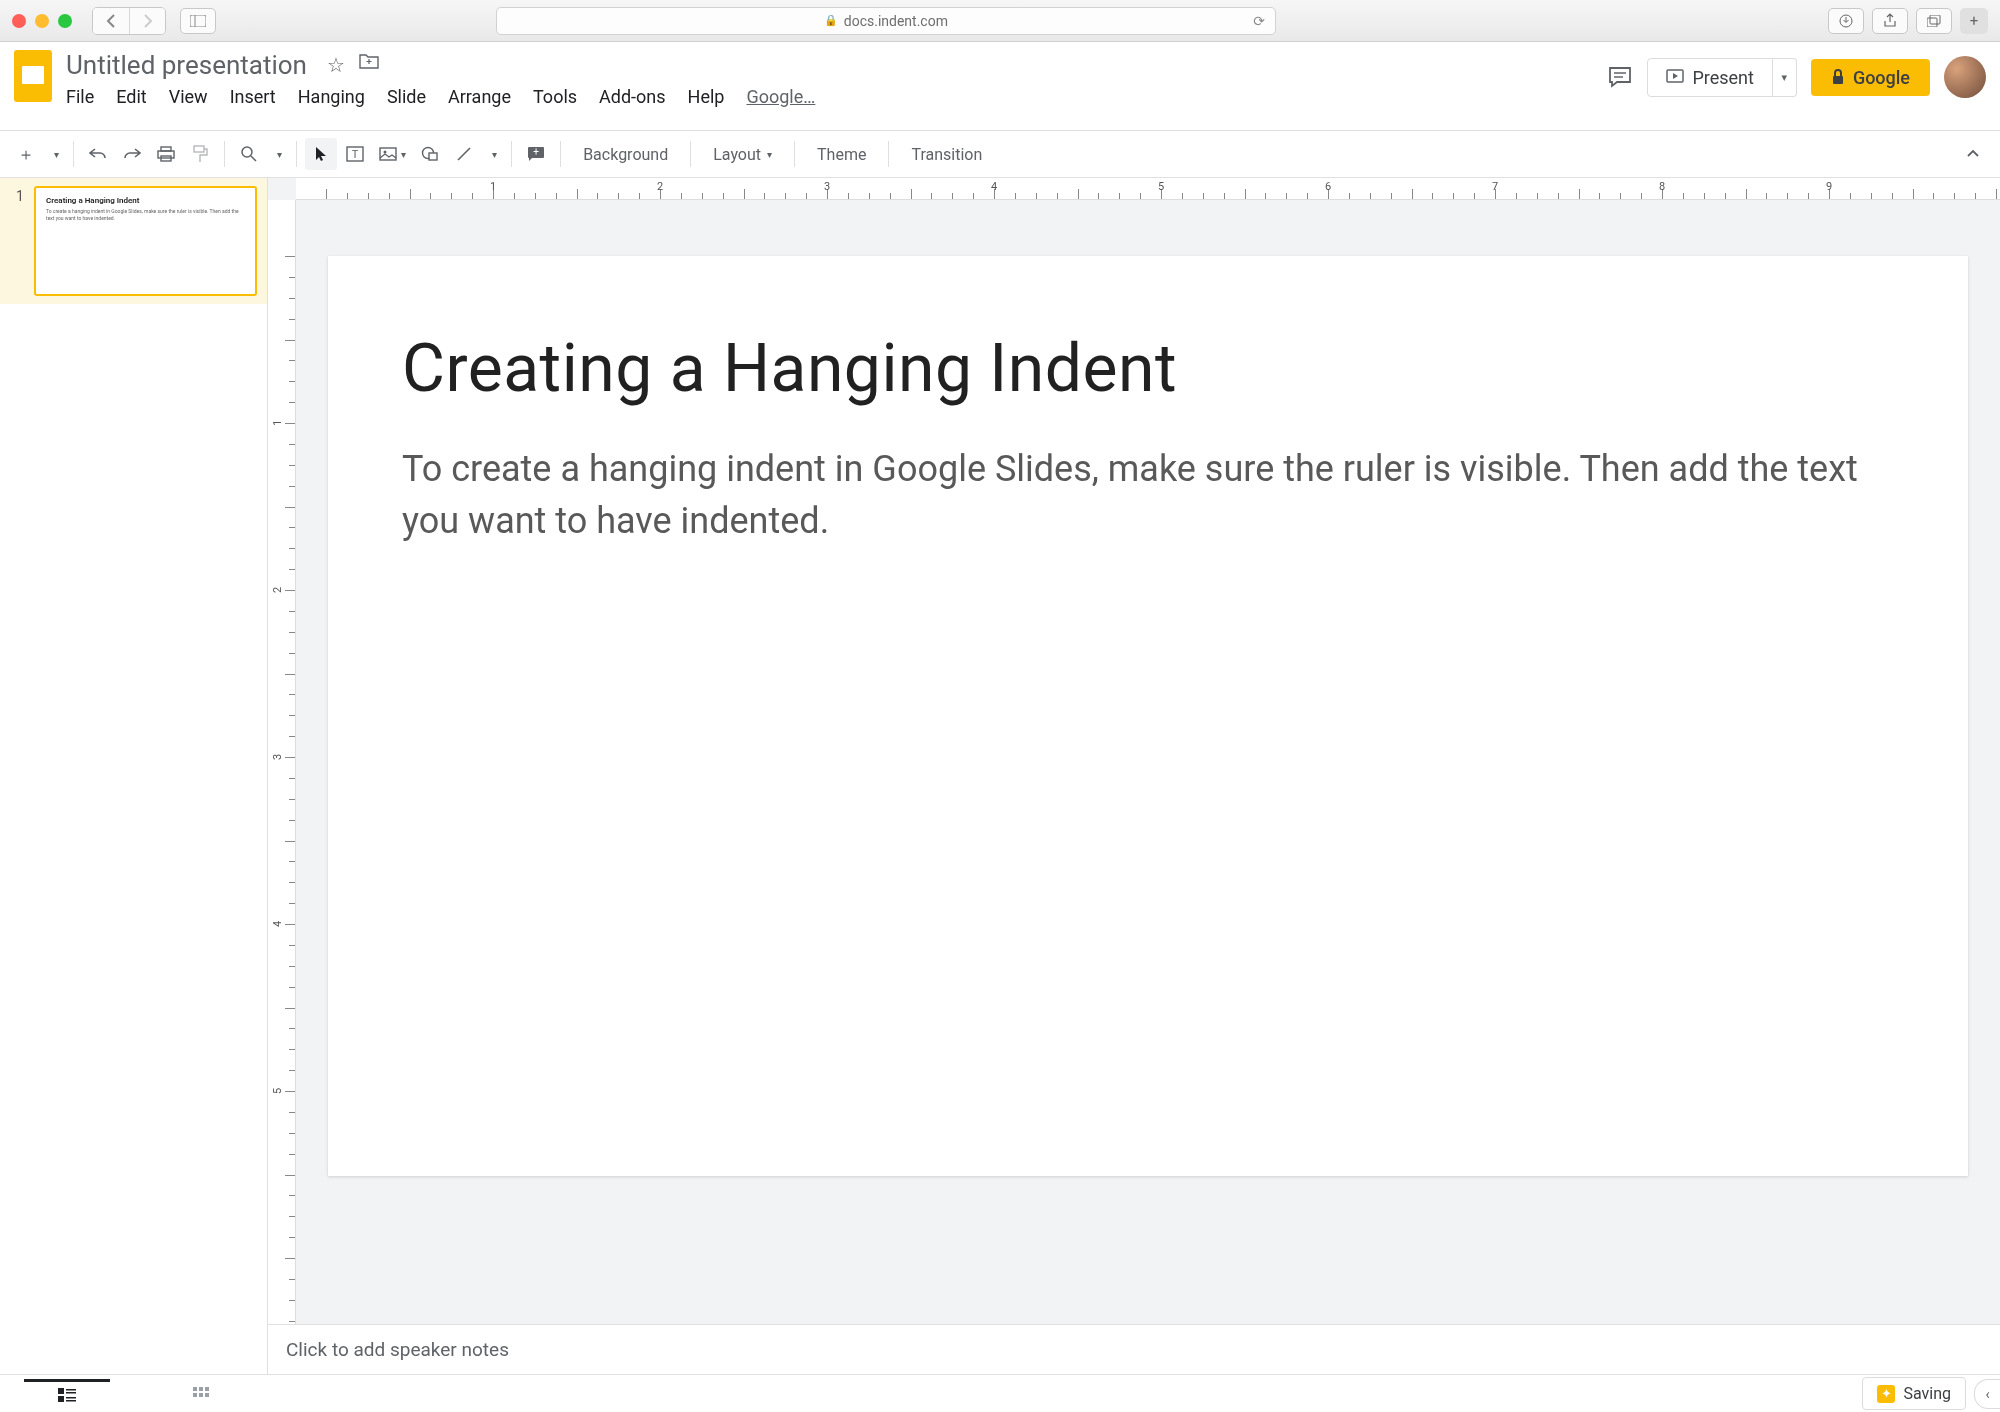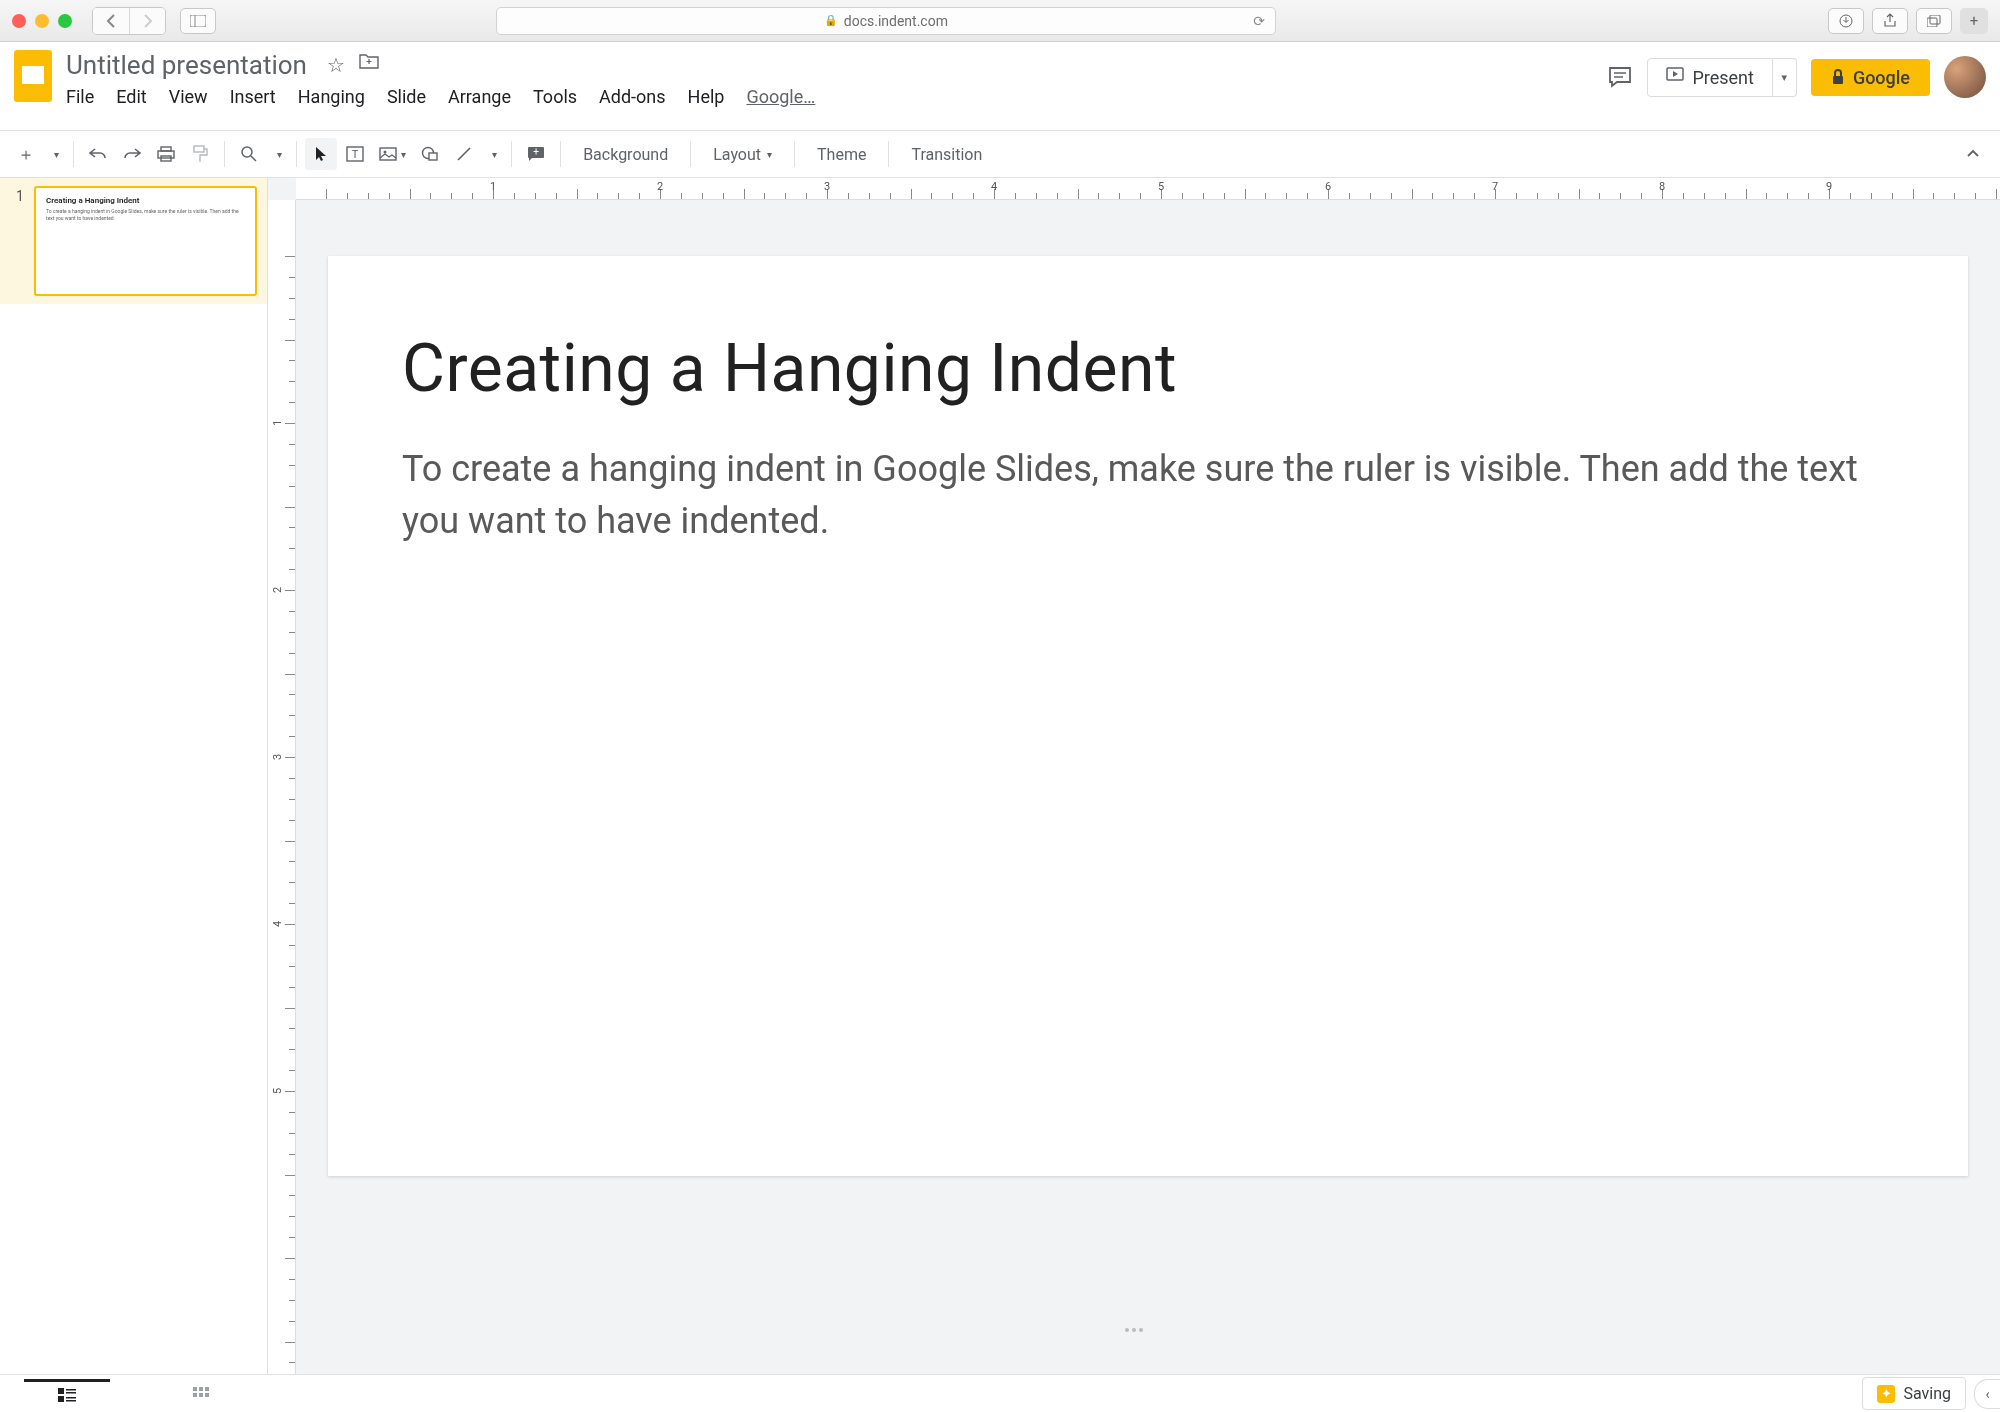--- a/index.html
+++ b/index.html
@@ -27,21 +27,21 @@
 .title-area { flex:1; }
 .doc-title { font-size:26px; color:#5f6368; font-weight:400; display:inline-block; }
 .title-icons { display:inline-flex; gap:14px; margin-left:16px; vertical-align:2px; }
 .title-icons span { color:#5f6368; font-size:20px; cursor:pointer; }
 .menubar { display:flex; gap:22px; margin-top:6px; font-size:18px; color:#202124; }
 .menubar span { cursor:pointer; }
 .saving { color:#5f6368; text-decoration:underline; }
 .header-right { display:flex; align-items:center; gap:14px; margin-top:6px; }
 .comment-icon { color:#5f6368; font-size:26px; cursor:pointer; }
 .present-group { display:flex; }
-.present-btn { display:flex; gap:8px; border:1px solid #dadce0; background:#fff; border-radius:4px 0 0 4px; padding:8px 18px; font-size:18px; color:#3c4043; cursor:pointer; }
+.present-btn { display:flex; align-items:center; gap:8px; border:1px solid #dadce0; background:#fff; border-radius:4px 0 0 4px; padding:8px 18px; font-size:18px; color:#3c4043; cursor:pointer; }
 .present-dd { border:1px solid #dadce0; border-left:none; background:#fff; border-radius:0 4px 4px 0; width:24px; display:flex; align-items:center; justify-content:center; cursor:pointer; color:#5f6368; font-size:11px; }
 .share-btn { display:flex; align-items:center; gap:8px; background:#fbbc04; border:none; border-radius:4px; padding:8px 20px; font-size:18px; font-weight:500; color:#3c4043; cursor:pointer; }
 .avatar { width:42px; height:42px; border-radius:50%; background:radial-gradient(circle at 30% 30%,#d9a27c,#704c3a); cursor:pointer; }
 
 
 .toolbar { height:48px; border-top:1px solid #e0e0e0; border-bottom:1px solid #e0e0e0; display:flex; align-items:center; padding:0 10px; gap:2px; }
 .tbtn { min-width:32px; height:32px; padding:0 6px; display:flex; align-items:center; justify-content:center; color:#5f6368; cursor:pointer; border-radius:3px; font-size:17px; }
 .tbtn.dd::after { content:"▾"; font-size:10px; margin-left:4px; color:#5f6368; }
 .tbtn.active { background:#f1f3f4; }
 .tsep { width:1px; height:26px; background:#e0e0e0; margin:0 6px; }
@@ -463,20 +463,23 @@
       <div class="slide-body">To create a hanging indent in Google Slides, make sure the ruler is visible. Then add the text you want to have indented.</div>
     </div>
 
     <div class="drag-handle">
         <span></span>
         <span></span>
         <span></span>
       </div>
   </div>
 
+  <div class="notes-bar">
+    <span>Click to add speaker notes</span>
+  </div>
 
   <div class="bottom-strip">
     <div class="view-toggle">
       <div class="vbtn active">
           <svg width="18" height="14" viewBox="0 0 18 14">
             <rect x="0" y="0" width="6" height="6" fill="#202124"></rect>
             <rect x="8" y="1" width="10" height="1.5" fill="#202124"></rect>
             <rect x="8" y="4" width="10" height="1.5" fill="#202124"></rect>
             <rect x="0" y="8" width="6" height="6" fill="#202124"></rect>
             <rect x="8" y="9" width="10" height="1.5" fill="#202124"></rect>

